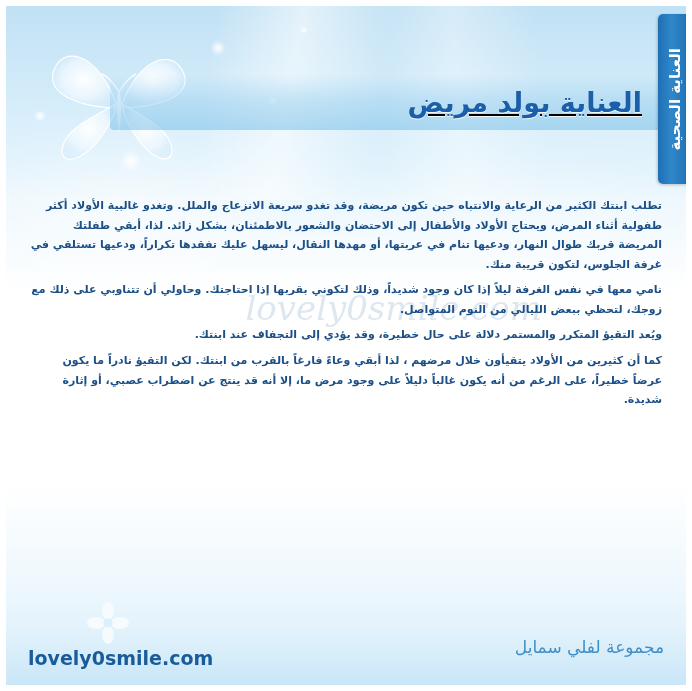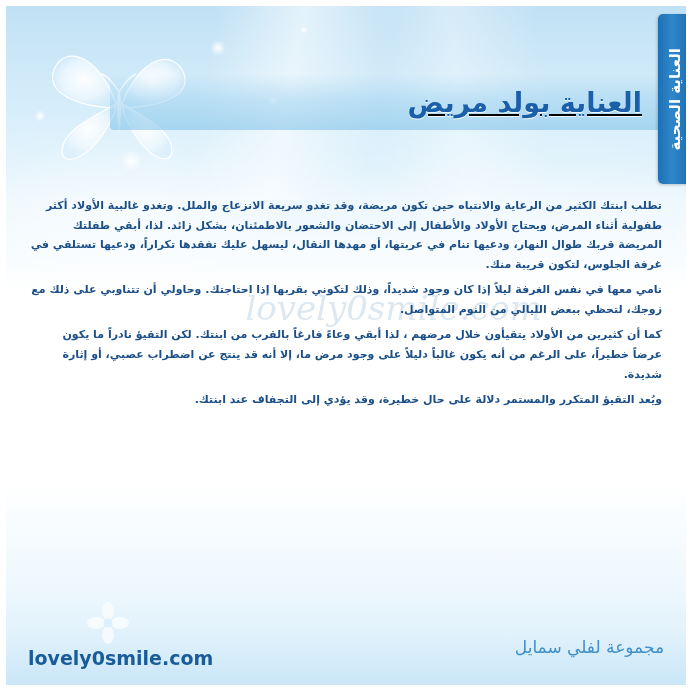--- a/index.html
+++ b/index.html
@@ -223,22 +223,22 @@
 
   <div class="side-tab">
     <span>العناية الصحية</span>
   </div>
 
   <div class="watermark">lovely0smile.com</div>
 
   <div class="content">
     <p>تطلب ابنتك الكثير من الرعاية والانتباه حين تكون مريضة، وقد تغدو سريعة الانزعاج والملل. وتغدو غالبية الأولاد أكثر طفولية أثناء المرض، ويحتاج الأولاد والأطفال إلى الاحتضان والشعور بالاطمئنان، بشكل زائد. لذا، أبقي طفلتك المريضة قربك طوال النهار، ودعيها تنام في عربتها، أو مهدها النقال، ليسهل عليك تفقدها تكراراً، ودعيها تستلقي في غرفة الجلوس، لتكون قريبة منك.</p>
     <p>نامي معها في نفس الغرفة ليلاً إذا كان وجود شديداً، وذلك لتكوني بقربها إذا احتاجتك. وحاولي أن تتناوبي على ذلك مع زوجك، لتحظي ببعض الليالي من النوم المتواصل.</p>
+    <p>ويُعد التقيؤ المتكرر والمستمر دلالة على حال خطيرة، وقد يؤدي إلى التجفاف عند ابنتك.</p>
     <p>كما أن كثيرين من الأولاد يتقيأون خلال مرضهم ، لذا أبقي وعاءً فارغاً بالقرب من ابنتك. لكن التقيؤ نادراً ما يكون عرضاً خطيراً، على الرغم من أنه يكون غالباً دليلاً على وجود مرض ما، إلا أنه قد ينتج عن اضطراب عصبي، أو إثارة شديدة.</p>
-    <p>ويُعد التقيؤ المتكرر والمستمر دلالة على حال خطيرة، وقد يؤدي إلى التجفاف عند ابنتك.</p>
   </div>
 
   <div class="footer">
     <svg class="footer-flower" viewBox="0 0 44 44" xmlns="http://www.w3.org/2000/svg">
       <g fill="#ffffff" opacity="0.9">
         <ellipse cx="22" cy="10" rx="6" ry="9"></ellipse>
         <ellipse cx="22" cy="34" rx="6" ry="9"></ellipse>
         <ellipse cx="10" cy="22" rx="9" ry="6"></ellipse>
         <ellipse cx="34" cy="22" rx="9" ry="6"></ellipse>
       </g>

